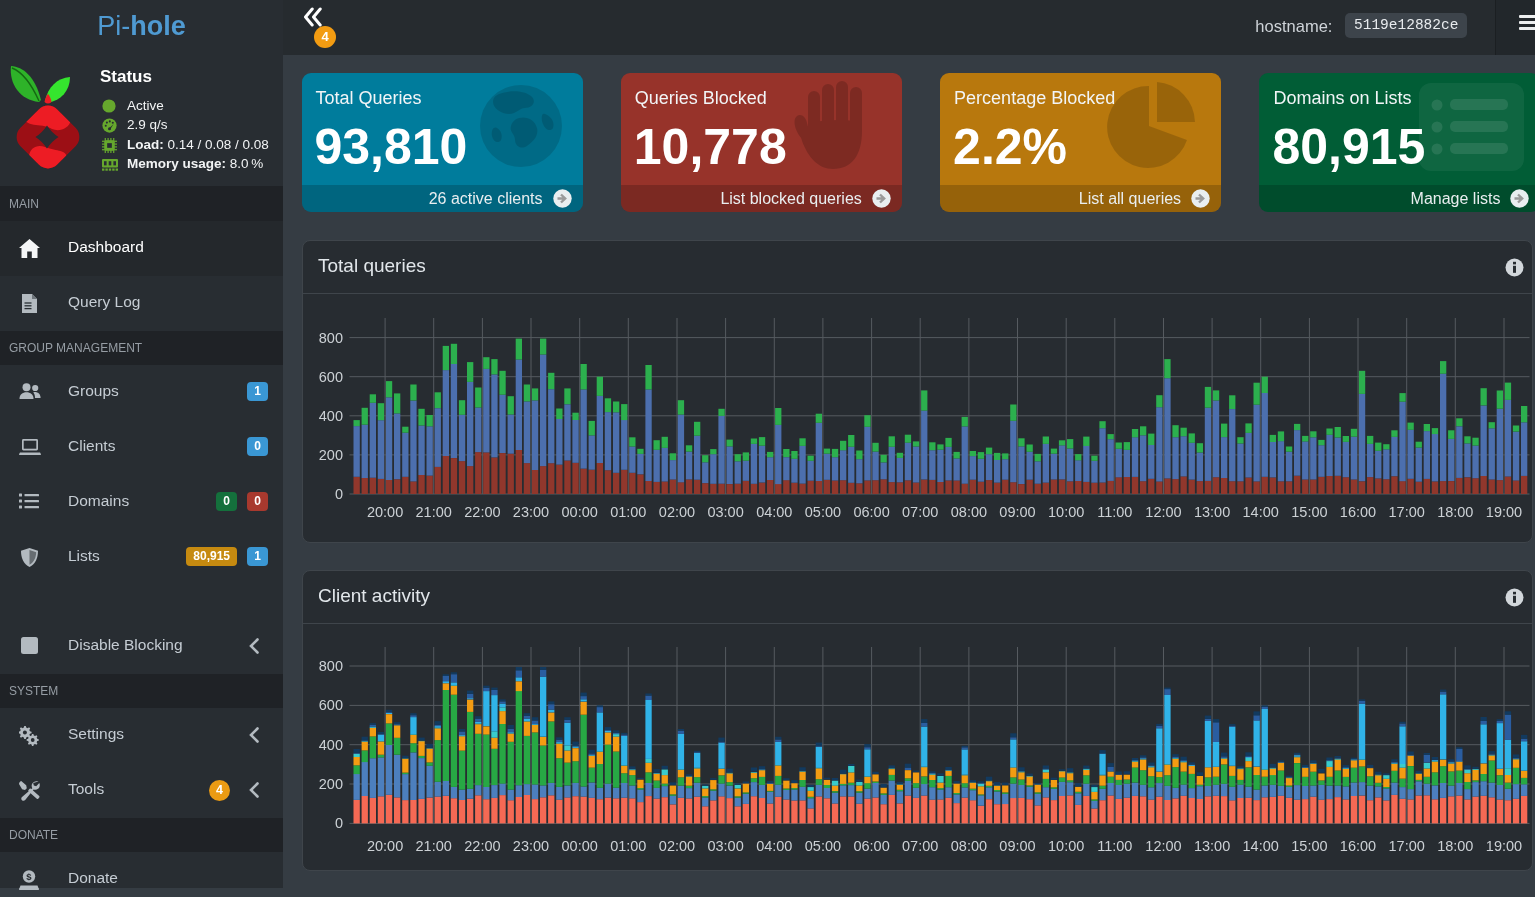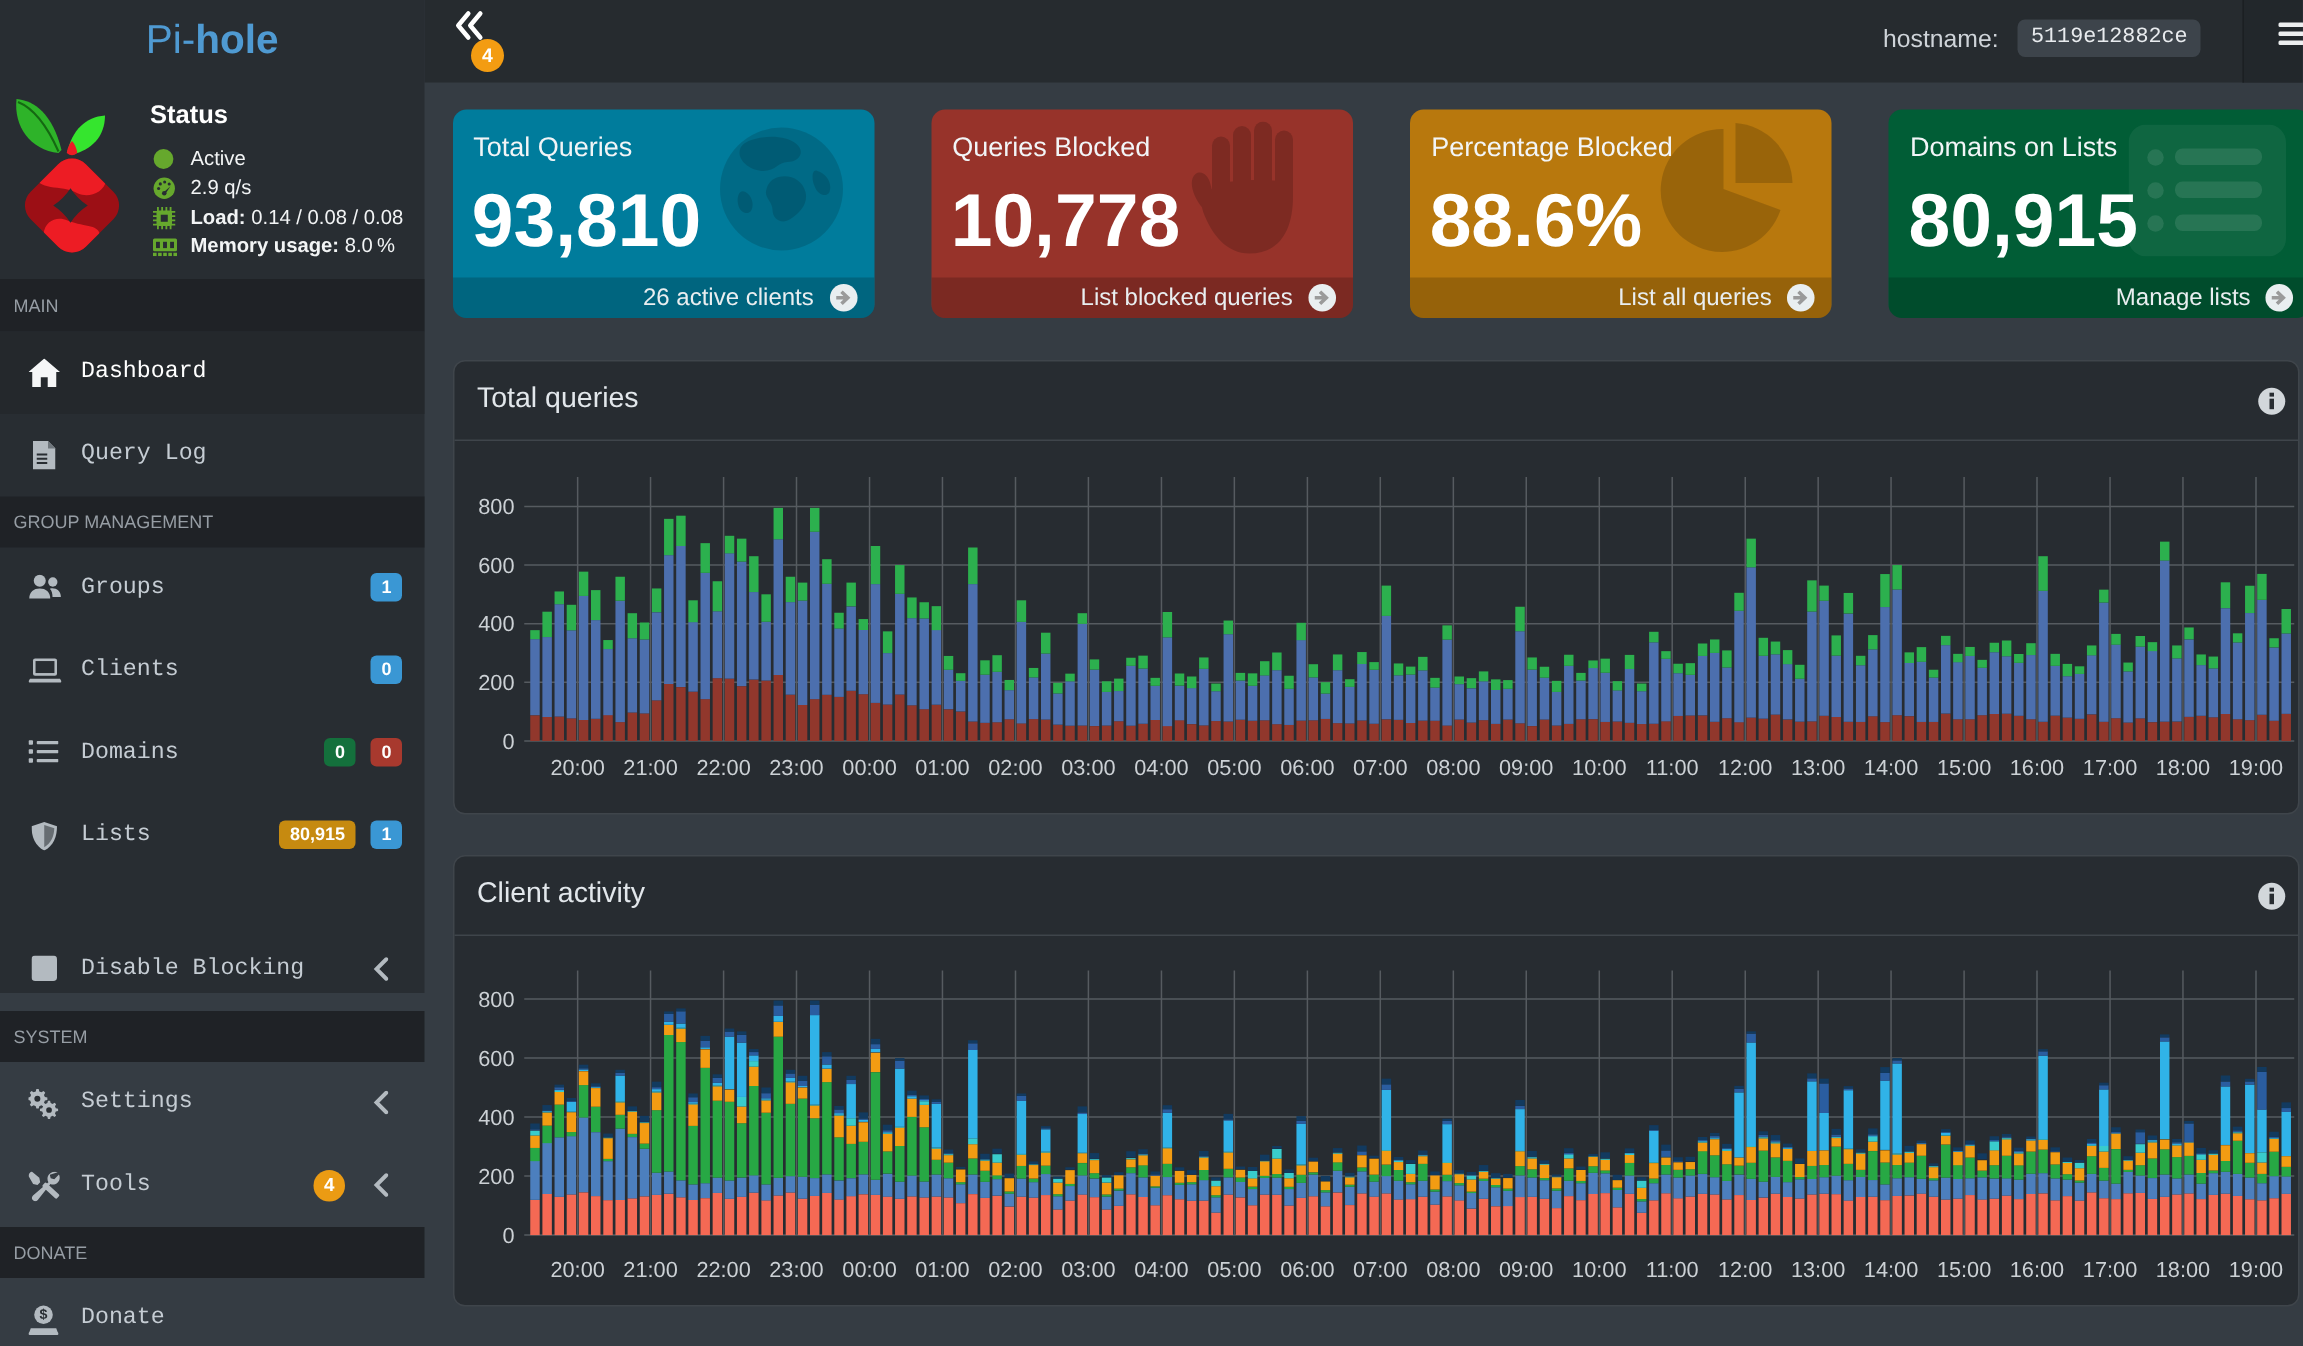--- a/index.html
+++ b/index.html
@@ -9,34 +9,34 @@
 #navbar { position:absolute; left:283px; top:0; width:1252px; height:55px; background:#262b2f; }
 #navbar .collapse-ic { position:absolute; left:20px; top:7px; }
 #nav-badge { position:absolute; left:31px; top:26px; width:22px; height:22px; border-radius:50%;
   background:#f39c12; color:#fff; font-size:13px; font-weight:bold; text-align:center; line-height:22px; }
 #hostlabel { position:absolute; right:198px; top:0; height:55px; line-height:53px; color:#ced3d8; font-size:16.5px; }
 #hostcode { position:absolute; left:1062px; top:13px; height:25px; padding:0 9px; border-radius:5px;
   background:#3d444b; color:#e8ebee; font-family:"Liberation Mono", monospace; font-size:14.5px; line-height:25px; }
 #nav-right { position:absolute; right:0; top:0; width:40px; height:55px; background:#22272b; border-left:1px solid #1b1f22; }
 #nav-right .bar { position:absolute; left:23px; width:16.5px; height:2.5px; background:#eceeef; border-radius:1px; }
 
-#sidebar { position:absolute; left:0; top:0; width:283px; height:662px; background:#282d32; }
+#sidebar { position:absolute; left:0; top:0; width:283px; height:888px; background:#282d32; }
 #brand { position:absolute; top:0; left:0; width:283px; height:55px; text-align:center;
   font-size:27px; color:#4f9ad2; line-height:52px; font-weight:300; }
 #brand b { font-weight:700; }
 #status-h { position:absolute; left:100px; top:67px; font-size:17px; font-weight:bold; color:#fff; }
 .strow { position:absolute; left:100px; width:180px; height:20px; color:#f2f4f5; font-size:13.5px; }
 .strow .ic { position:absolute; left:2px; top:3px; width:14px; height:14px; }
 .strow .tx { position:absolute; left:27px; top:2px; white-space:nowrap; }
 .shead { position:absolute; left:0; width:283px; background:#1f2226; color:#969da4; font-size:12px;
   padding-left:9px; display:flex; align-items:center; }
 .mitem { position:absolute; left:0; width:283px; height:55px; color:#c5ccd3; font-size:15.5px; }
 .mitem.active { background:#24282c; color:#fff; }
 .mitem .mic { position:absolute; left:19px; top:18px; width:20px; height:20px; }
-.mitem .mtx { position:absolute; left:54px; top:17px;font-family:Liberation Mono, monospace; }
+.mitem .mtx { position:absolute; left:68px; top:17px; }
 .mitem .chev { position:absolute; right:24px; top:19px; width:11px; height:16px; }
 .badge { position:absolute; top:17px; height:19px; border-radius:4px; color:#fff;
   font-size:12px; font-weight:bold; line-height:19px; padding:0 7px; }
 .b-blue { background:#3a97d4; }
 .b-green { background:#14703c; }
 .b-red { background:#a8392e; }
 .b-orange { background:#c68a10; }
 .b-circ { border-radius:50%; width:21px; height:21px; padding:0; text-align:center; line-height:21px; font-size:12.5px; background:#eb9b13; top:17px; }
 
 .card { position:absolute; top:73px; width:281px; height:139px; border-radius:9px; color:#fff; overflow:hidden; }
@@ -297,21 +297,21 @@
         </g>
       </svg></span>
   <div class="cf">List blocked queries</div>
   <span class="arrow" style="color:#822c24"><svg width="19" height="19" viewBox="0 0 19 19">
         <circle cx="9.5" cy="9.5" r="9.2" fill="#e9eef0"></circle>
         <path d="M4.5 9.5 L11 9.5 M8 5.5 L12.2 9.5 L8 13.5" fill="none" stroke-width="2.4" stroke="#9a9a9a"></path>
       </svg></span>
 </div>
 <div class="card" style="left:940.1px;background:#b8780d">
   <div class="ct">Percentage Blocked</div>
-  <div class="cn">88.6%</div>
+  <div class="cn">2.2%</div>
   <span class="wm" style="right:16px;top:5px"><svg width="100" height="100" viewBox="0 0 100 100">
         <g fill="#000" opacity="0.16">
           <path d="M44 8 A41 41 0 1 0 82 62 L44 48 Z"></path>
           <path d="M52 4 A41 41 0 0 1 90 44 L52 44 Z"></path>
         </g>
       </svg></span>
   <div class="cf">List all queries</div>
   <span class="arrow" style="color:#9e670b"><svg width="19" height="19" viewBox="0 0 19 19">
         <circle cx="9.5" cy="9.5" r="9.2" fill="#e9eef0"></circle>
         <path d="M4.5 9.5 L11 9.5 M8 5.5 L12.2 9.5 L8 13.5" fill="none" stroke-width="2.4" stroke="#9a9a9a"></path>

